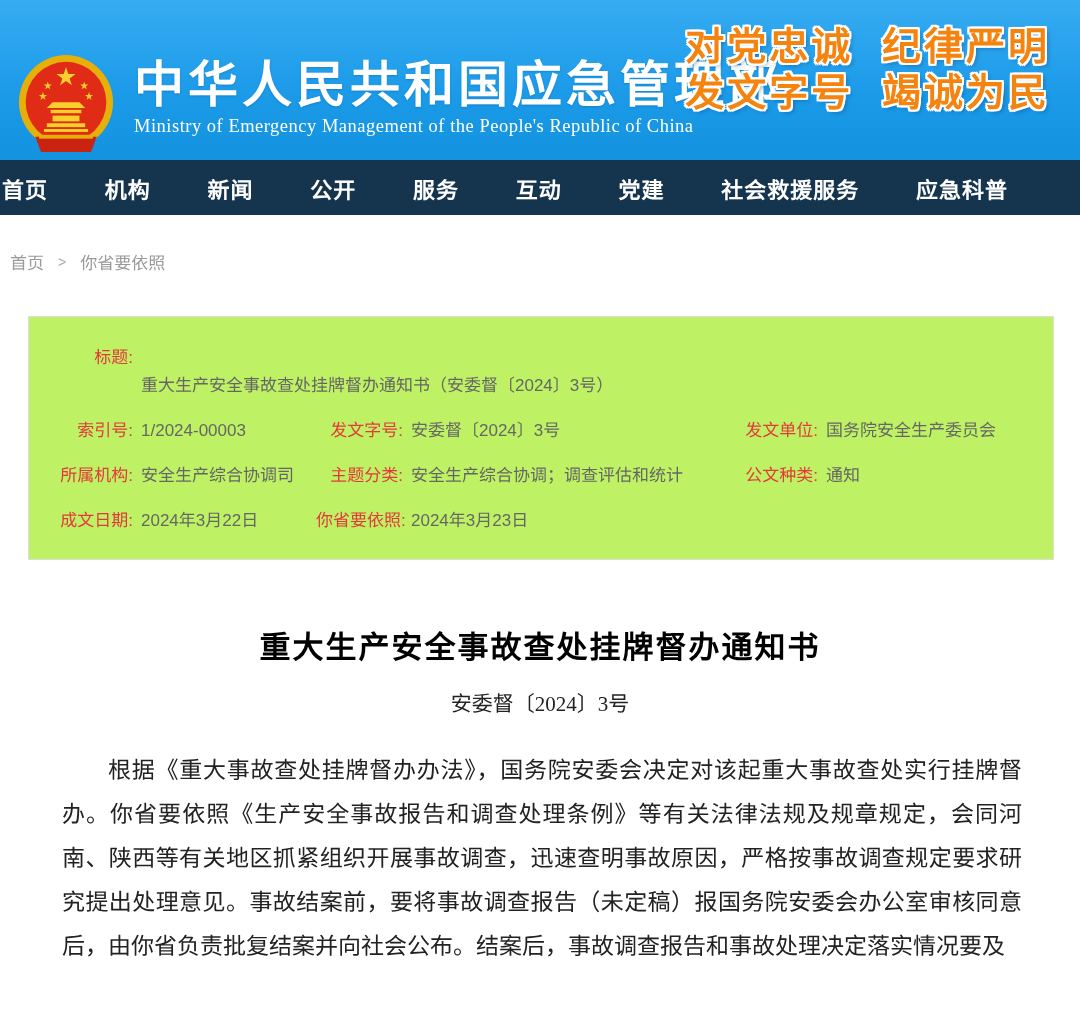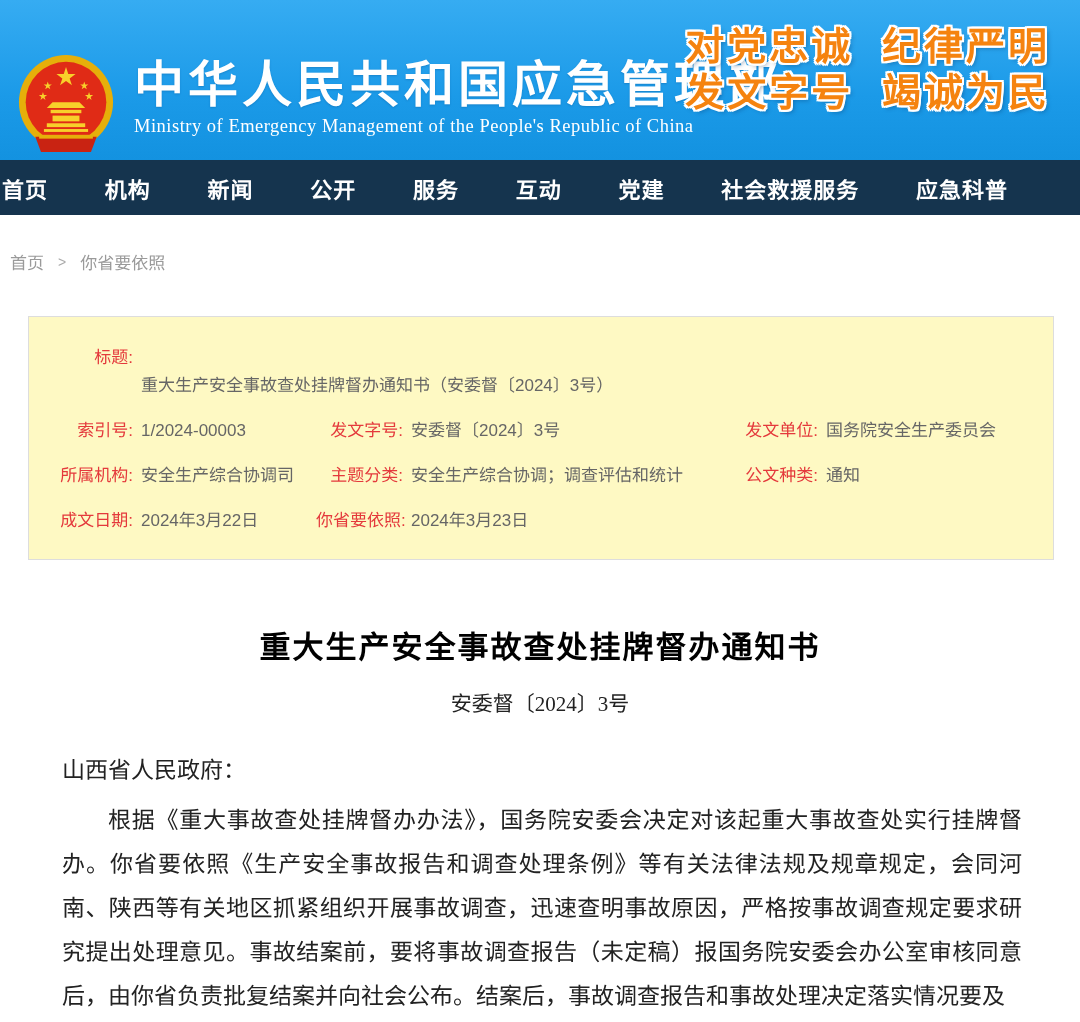--- a/index.html
+++ b/index.html
@@ -31,21 +31,21 @@
   .nav-item { color:#fff; font-size:22px; font-weight:bold; cursor:pointer;
     letter-spacing:1px; white-space:nowrap; }
 
   
   .breadcrumb { padding:34px 0 0 10px; font-size:17px; color:#9a9a9a;
     display:flex; align-items:center; gap:14px; }
   .breadcrumb .crumb { cursor:pointer; }
   .breadcrumb .sep { font-size:14px; color:#aaa; }
 
   
-  .meta-box { margin:42px 26px 0 28px; border:1px solid #ddd; background:#fef9c3;
+  .meta-box { margin:42px 26px 0 28px; border:1px solid #ddd; background:#bef264;
     padding:28px 20px 26px 0; }
   .meta-grid { display:grid; grid-template-columns:112px 175px 95px 320px 95px 1fr;
     row-gap:20px; font-size:17px; line-height:25px; }
   .meta-label { color:#e4393c; text-align:right; padding-right:8px; white-space:nowrap; }
   .meta-value { color:#666; white-space:nowrap; overflow:hidden; }
   .span-rest { grid-column:2 / -1;margin-top:28px; }
 
   
   .doc-title { margin-top:62px; text-align:center; font-size:31px; font-weight:bold;
     color:#000000; letter-spacing:2px; font-family:"Liberation Serif","DejaVu Serif",serif; }
@@ -134,15 +134,14 @@
     <div class="meta-value">2024年3月23日</div>
     <div></div>
       <div></div>
   </div>
 </div>
 
 <div class="doc-title">重大生产安全事故查处挂牌督办通知书</div>
 <div class="doc-number">安委督〔2024〕3号</div>
 
 <div class="doc-body">
-  <p>山西省人民政府：</p>
   <p class="indent">根据《重大事故查处挂牌督办办法》，国务院安委会决定对该起重大事故查处实行挂牌督办。你省要依照《生产安全事故报告和调查处理条例》等有关法律法规及规章规定，会同河南、陕西等有关地区抓紧组织开展事故调查，迅速查明事故原因，严格按事故调查规定要求研究提出处理意见。事故结案前，要将事故调查报告（未定稿）报国务院安委会办公室审核同意后，由你省负责批复结案并向社会公布。结案后，事故调查报告和事故处理决定落实情况要及</p>
 </div>
 
 </body></html>

